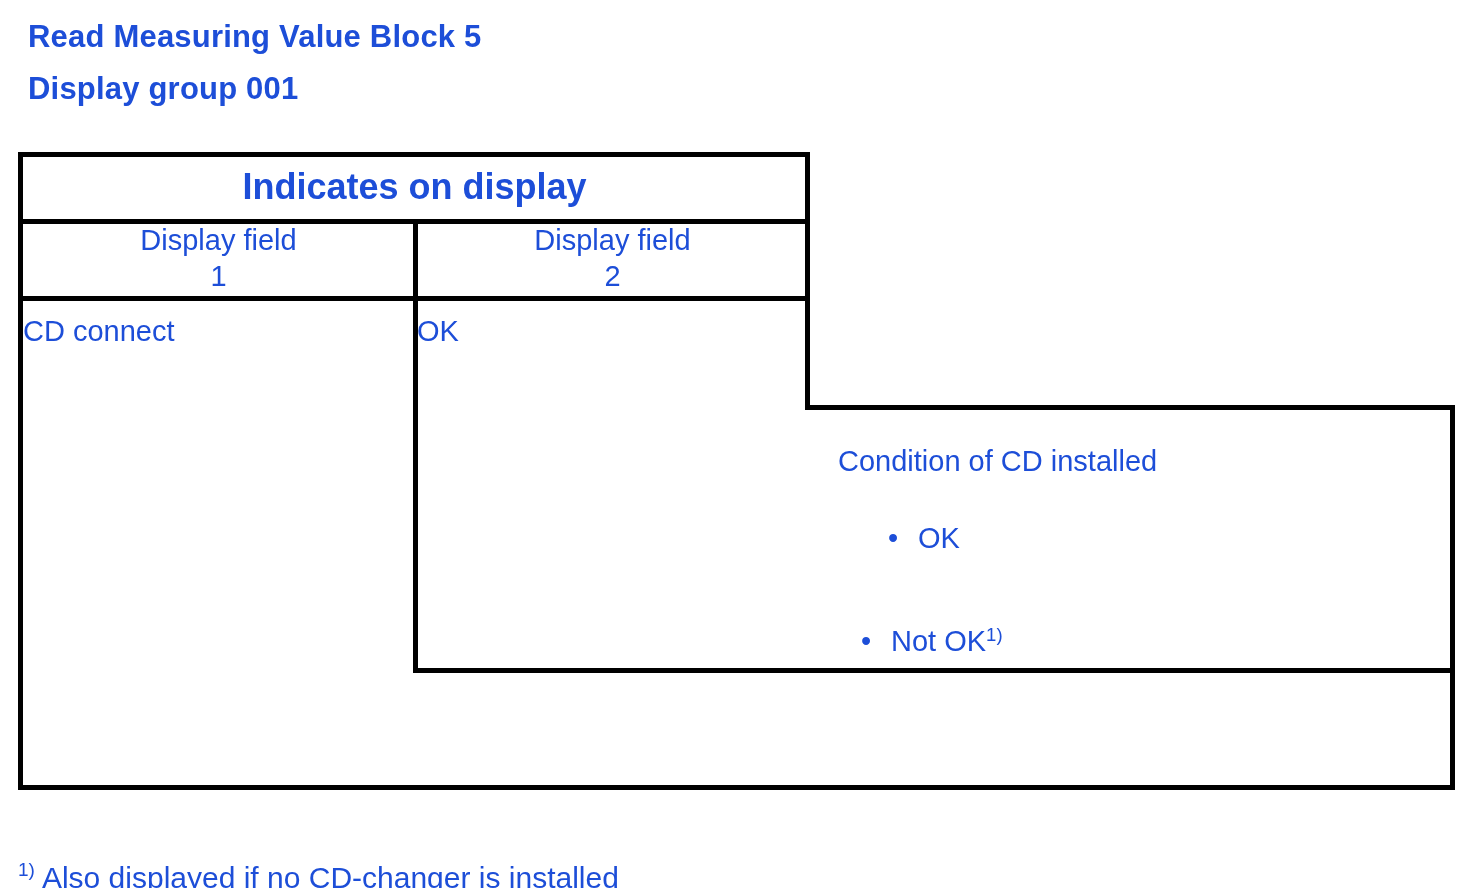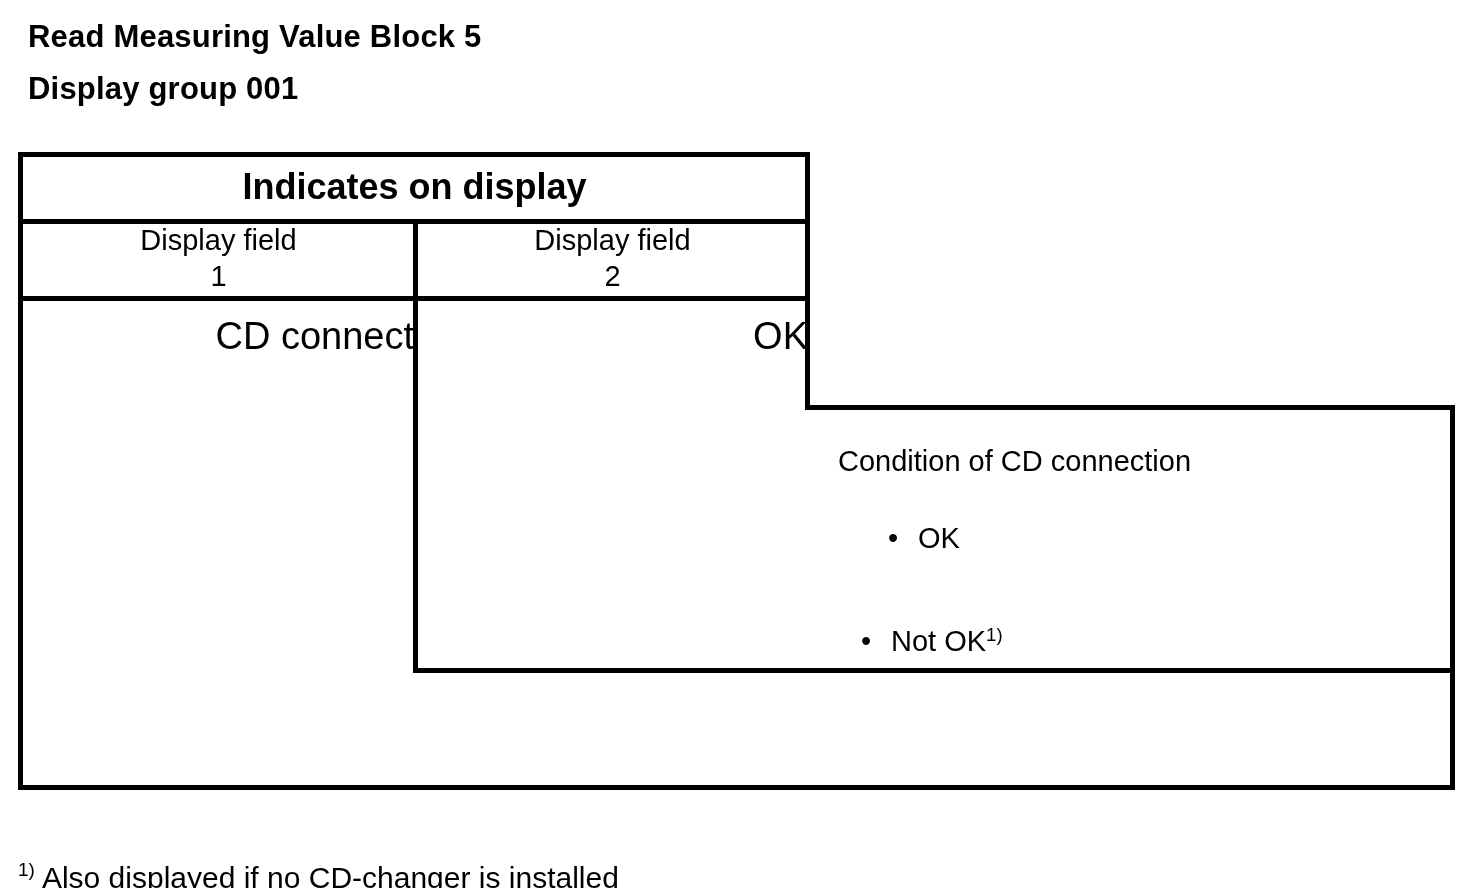--- a/index.html
+++ b/index.html
@@ -5,21 +5,21 @@
   html, body {
     margin: 0;
     padding: 0;
     background: #ffffff;
   }
   .page {
     position: relative;
     width: 1472px;
     height: 888px;
     background: #ffffff;
-    color: #000000;
+    color: #1d4ed8;
     font-family: "Liberation Sans", "DejaVu Sans", sans-serif;
     overflow: hidden;
   }
   .abs { position: absolute; }
 
   .title {
     left: 28px;
     top: 11px;
     font-size: 31px;
     font-weight: bold;
@@ -50,22 +50,22 @@
     text-align: center;
     font-size: 29px;
     line-height: 36px;
   }
   .col-hdr.c1 { left: 23px; }
   .col-hdr.c2 { left: 417px; }
 
   .cell-val {
     top: 315px;
     width: 391px;
-    text-align: right;
-    font-size: 38px;
+    text-align: left;
+    font-size: 29px;
   }
   .cell-val.c1 { left: 23px; }
   .cell-val.c2 { left: 417px; }
 
   .callout-title {
     left: 838px;
     font-size: 29px;
     white-space: nowrap;
   }
   .callout-title.t2 { top: 445px; }
@@ -125,21 +125,21 @@
     <div>1</div>
   </div>
   <div class="abs col-hdr c2">
     <div>Display field</div>
     <div>2</div>
   </div>
 
   <div class="abs cell-val c1">CD connect</div>
   <div class="abs cell-val c2">OK</div>
 
-  <div class="abs callout-title t2">Condition of CD connection</div>
+  <div class="abs callout-title t2">Condition of CD installed</div>
 
   <div class="abs bullet-row b1">
     <span class="bullet-dot">•</span><span>OK</span><span class="sup"></span>
   </div>
 
   <div class="abs bullet-row b2">
     <span class="bullet-dot">•</span><span>Not OK</span><span class="sup">1)</span>
   </div>
 
 

